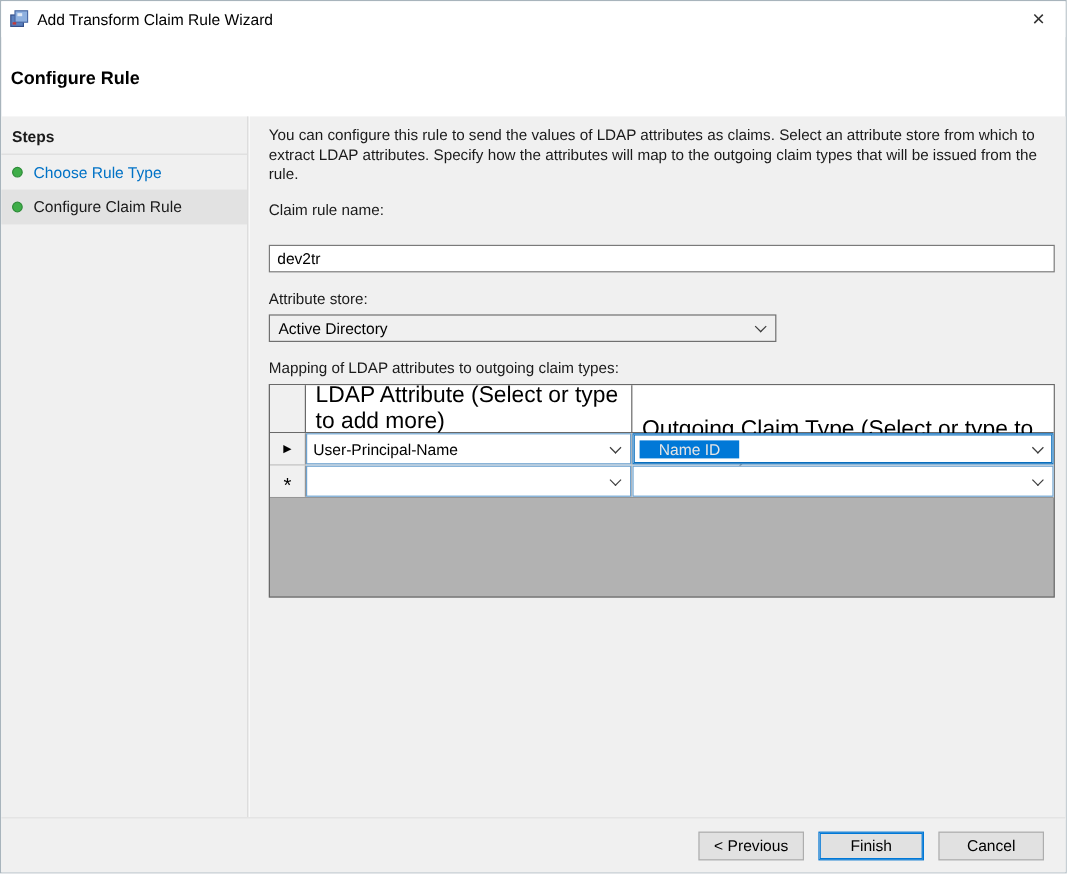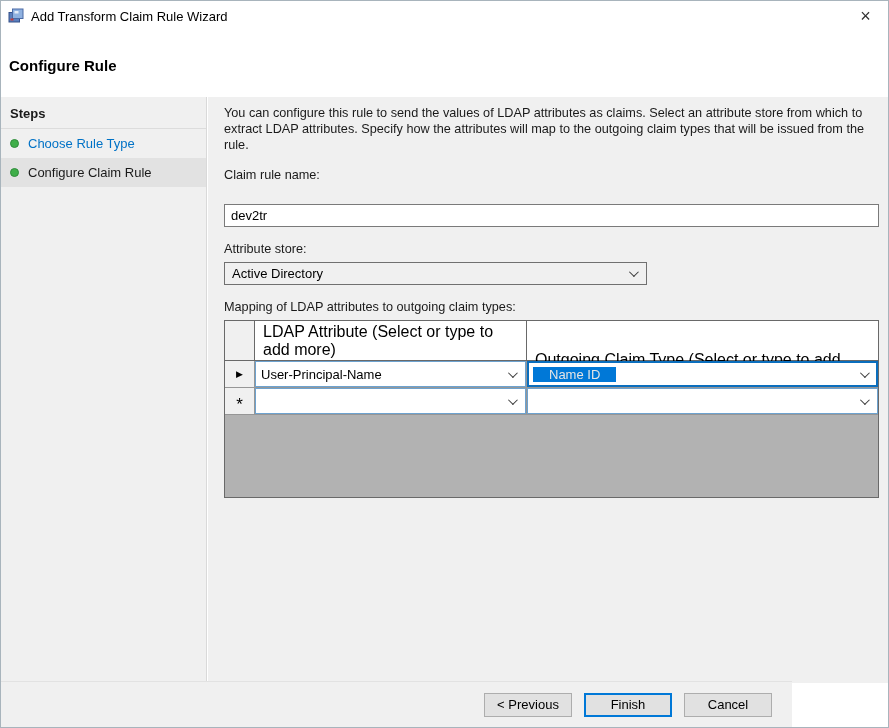--- a/index.html
+++ b/index.html
@@ -30,35 +30,35 @@
   .text-input { margin-top:22px; display:block; width:100%; height:23px; border:1px solid #7a7a7a; background:#ffffff; font-family:inherit; font-size:13px; color:#000; padding:0 6px; }
   .rule-template { font-size:12.7px; color:#1a1a1a; margin-top:17px; }
   .combo { margin-top:6px; width:423px; height:23px; background:#f0f0f0; border:1px solid #707070; display:flex; align-items:center; padding-left:7px; position:relative; cursor:pointer; font-size:13px; color:#000; }
   .chev-wrap { position:absolute; right:5px; top:0; bottom:0; width:18px; display:flex; align-items:center; justify-content:center; }
   .chev { width:7px; height:7px; border-right:1.6px solid #3c3c3c; border-bottom:1.6px solid #3c3c3c; transform:rotate(45deg) translateY(-2px); }
 
   
   .grid { margin-top:6px; width:100%; height:178px; border:1px solid #696969; background:#b2b2b2; }
   .grid-header { display:flex; height:40px; background:#ffffff; border-bottom:1px solid #696969; }
   .gh-corner { width:30px; flex:none; background:#f0f0f0; border-right:1px solid #696969; cursor:pointer; }
-  .gh-col { font-size:16px; color:#000; padding:3px 8px; display:flex; align-items:center; cursor:pointer; }
+  .gh-col { font-size:19px; color:#000; padding:3px 8px; display:flex; align-items:center; cursor:pointer; }
   .gh-ldap { width:272px; flex:none; border-right:1px solid #696969; }
   .gh-out { flex:1;margin-top:45px; }
   .grid-row { display:flex; height:27px; border-bottom:1px solid #969696; background:#f0f0f0; }
   .g-rowhead { width:30px; flex:none; display:flex; align-items:center; justify-content:center; border-right:1px solid #969696; color:#000; cursor:pointer; background:#f0f0f0; }
   .g-rowhead .current-marker { font-size:9px; }
   .g-rowhead .new-marker { font-size:17px; line-height:10px; padding-top:8px; }
   .g-cell { width:272px; flex:none; border-right:1px solid #969696; background:#ffffff; }
   .g-cell.out { flex:1; border-right:none; }
   .cell-combo { width:100%; height:100%; background:#ffffff; border:1px solid #6da2cf; display:flex; align-items:center; padding-left:5px; padding-right:20px; position:relative; font-size:13px; color:#000; cursor:pointer; }
   .cell-combo.focused { border:1px solid #0a6ebd; box-shadow:inset 0 0 0 1px #0a6ebd; }
   .cell-combo .sel { background:#0078d7; color:#e5e5e5; padding:0 16px; }
 
   
-  .footer { position:absolute; left:0; bottom:0; width:791px; height:46px; background:#f0f0f0; border-top:1px solid #e2e2e2; display:flex; align-items:center; justify-content:flex-end; padding-right:20px; }
+  .footer { position:absolute; left:0; bottom:0; width:889px; height:46px; background:#f0f0f0; border-top:1px solid #e2e2e2; display:flex; align-items:center; justify-content:flex-end; padding-right:20px; }
   .btn { width:88px; height:24px; background:#e1e1e1; border:1px solid #adadad; font-family:inherit; font-size:13px; color:#000; cursor:pointer; }
   .btn + .btn { margin-left:12px; }
   .btn.default { border:1px solid #0078d7; box-shadow:inset 0 0 0 1px #0078d7; }
 </style>
 </head>
 <body>
 
 <div class="dialog">
 
   <div class="titlebar">

